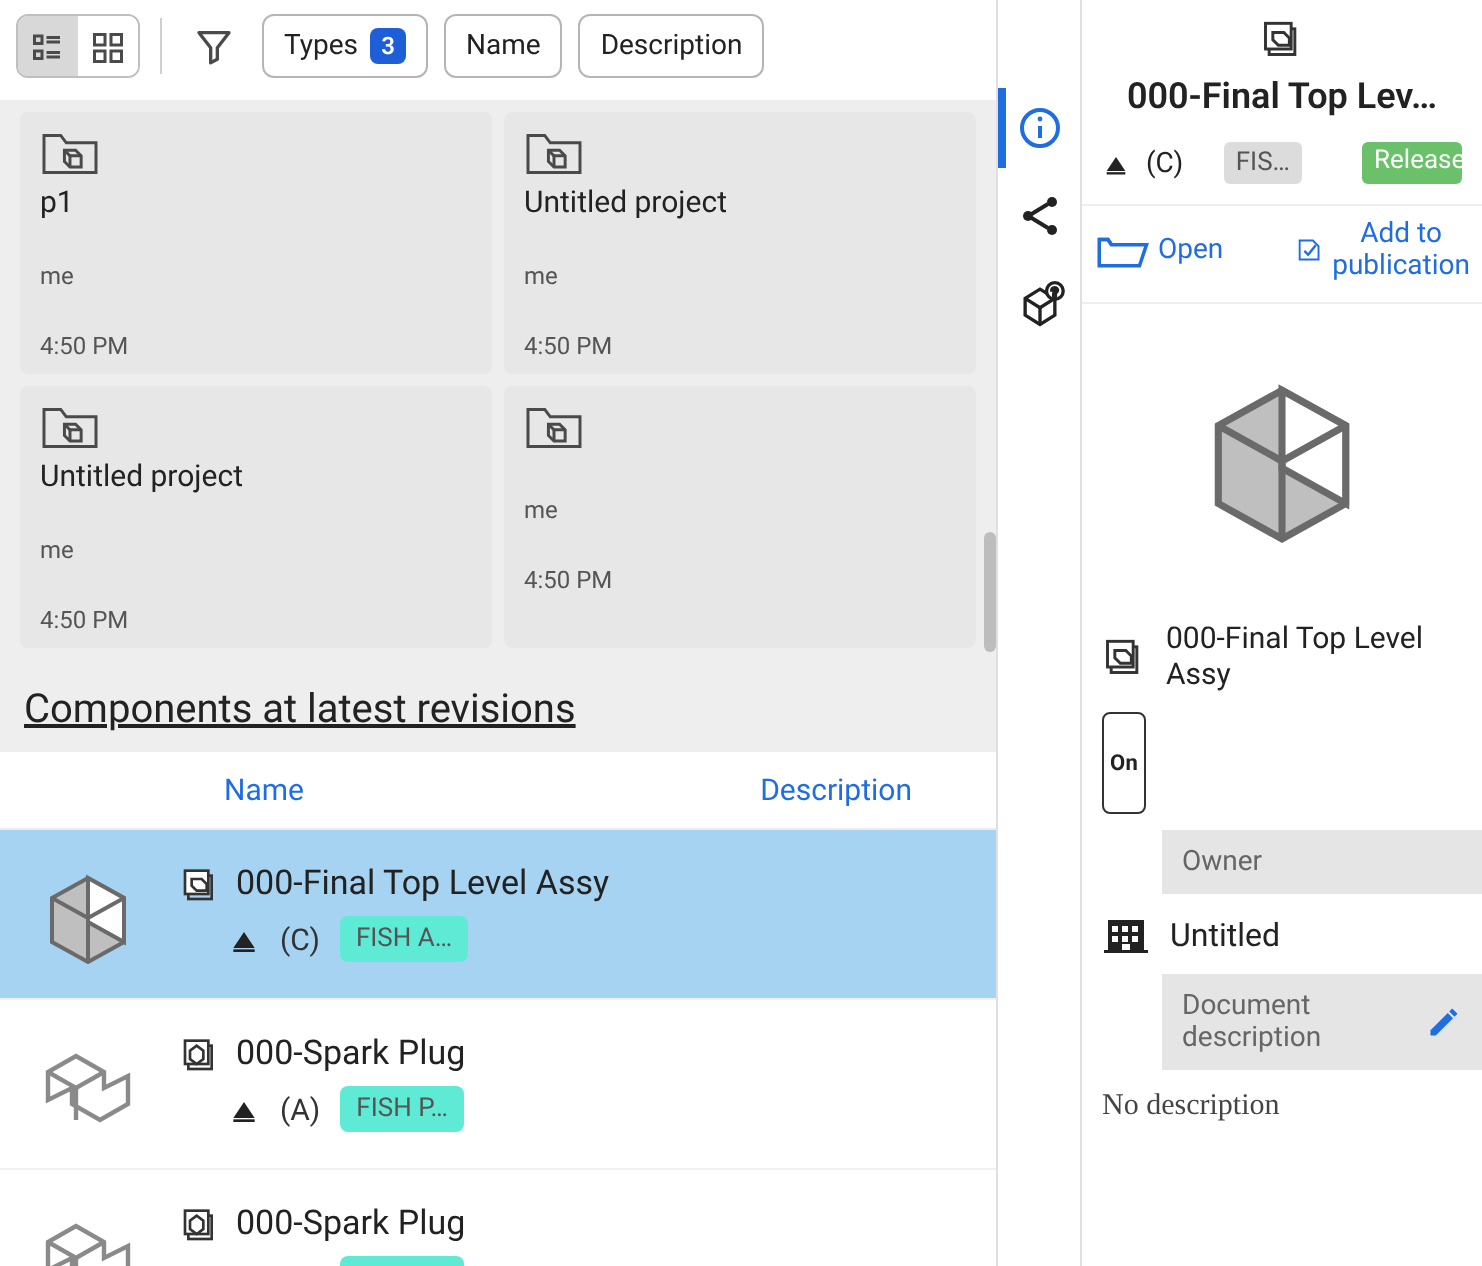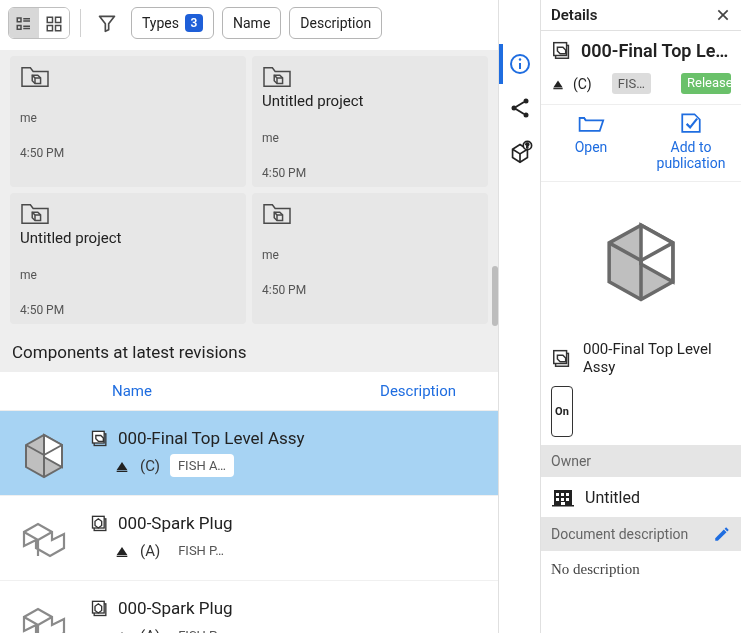--- a/index.html
+++ b/index.html
@@ -122,21 +122,22 @@
     gap:2px;
     cursor:pointer;
   }
   .card .card-icon{height:26px;}
   .card .title{font-size:15px;color:#222;}
   .card .sub{font-size:12px;color:#555;line-height:1.2;margin-top:19px;}
   
   .comp-header-title{
     background:var(--header-gray);
     padding:10px 12px;
-    font-size:17px;
+    font-size:20px;
+    text-decoration:underline;
   }
   .comp-columns{
     display:flex;
     padding:10px 12px;
     border-bottom:1px solid #ededed;
     font-size:15px;
   }
   .comp-columns .col-name{
     flex:0 0 120px;
     margin-left:100px;
@@ -167,21 +168,21 @@
     width:64px;height:56px;
     display:flex;align-items:center;justify-content:center;
   }
   .comp-body{flex:1;display:flex;flex-direction:column;gap:6px;}
   .comp-name-line{display:flex;align-items:center;gap:8px;}
   .comp-name-line .comp-icon{width:20px;height:20px;}
   .comp-name{font-size:17px;}
   .comp-meta{display:flex;align-items:center;gap:10px;margin-left:24px;}
   .rev-label{font-size:15px;color:#333;}
   .pill{
-    background:#ffffff;
+    background:#5eead4;
     color:#555;
     border-radius:4px;
     padding:4px 8px;
     font-size:13px;
     max-width:70px;
     white-space:nowrap;overflow:hidden;text-overflow:ellipsis;
   }
   
   .scroll-hint{
     position:absolute;
@@ -225,21 +226,21 @@
     padding:6px 10px;
     border-bottom:1px solid #e0e0e0;
     font-weight:600;
     font-size:15px;
   }
   .close-x{cursor:pointer;font-size:18px;color:#444;}
   .details-title-row{
     display:flex;align-items:center;gap:8px;
     padding:8px 10px;
     font-size:18px;font-weight:600;
-    white-space:nowrap;overflow:hidden;
+    white-space:nowrap;overflow:hidden;flex-direction:column;
   }
   .details-title-row .t{overflow:hidden;text-overflow:ellipsis;}
   .details-tags{
     display:flex;align-items:center;gap:8px;
     padding:4px 10px 10px 10px;
   }
   .details-tags .rev{font-size:14px;}
   .pill-sm{
     background:#dcdcdc;color:#555;border-radius:3px;
     padding:3px 6px;font-size:13px;
@@ -250,21 +251,21 @@
     padding:3px 6px;font-size:13px;
     max-width:50px;line-height:1.1;margin-left:22px;
   }
   .details-actions{
     display:flex;justify-content:space-around;
     padding:6px 0 10px 0;
     border-top:1px solid #eee;
     border-bottom:1px solid #eee;
   }
   .action{
-    display:flex;flex-direction:column;align-items:center;gap:4px;
+    display:flex;flex-direction:row;align-items:center;gap:4px;
     color:var(--blue);font-size:14px;cursor:pointer;
     width:50%;text-align:center;padding:0 6px;
   }
   .thumb-large{
     display:flex;align-items:center;justify-content:center;
     height:150px;
   }
   .detail-row{
     display:flex;align-items:center;gap:10px;
     padding:8px 10px;
@@ -274,21 +275,21 @@
     border:1.5px solid #333;border-radius:4px;
     font-size:11px;font-weight:700;
     padding:18px 3px;
     letter-spacing:.2px;
   }
   .section-label{
     background:var(--section-gray);
     color:#666;
     padding:8px 10px;
     font-size:14px;
-    display:flex;align-items:center;justify-content:space-between;
+    display:flex;align-items:center;justify-content:space-between;margin-left:40px;
   }
   .edit-icon{cursor:pointer;}
   .owner-row{
     display:flex;align-items:center;gap:10px;
     padding:8px 10px;font-size:16px;
   }
   .desc-text{
     padding:10px 10px;color:#444;font-size:15px;font-family:Liberation Serif, serif;
   }
 
@@ -345,20 +346,21 @@
 
       <div class="card">
         <div class="card-icon">
           <svg width="30" height="26" viewBox="0 0 32 28" fill="none" stroke="var(--icon-stroke)" stroke-width="1.6">
             <path d="M2 8 L2 24 L30 24 L30 8 L14 8 L11 4 L2 4 Z"></path>
             <polygon points="13 12 19 12 22 15 22 21 16 21 13 18" fill="none"></polygon>
             <path d="M16 21 L16 15 L22 15"></path>
               <path d="M16 15 L13 12"></path>
           </svg>
         </div>
+        <div class="title">p1</div>
         <div class="sub">me</div>
         <div class="sub">4:50 PM</div>
       </div>
 
       <div class="card">
         <div class="card-icon">
           <svg width="30" height="26" viewBox="0 0 32 28" fill="none" stroke="var(--icon-stroke)" stroke-width="1.6">
             <path d="M2 8 L2 24 L30 24 L30 8 L14 8 L11 4 L2 4 Z"></path>
             <polygon points="13 12 19 12 22 15 22 21 16 21 13 18" fill="none"></polygon>
             <path d="M16 21 L16 15 L22 15"></path>
@@ -530,29 +532,20 @@
       <line x1="6" y1="11" x2="14" y2="16"></line>
         <line x1="22" y1="11" x2="14" y2="16"></line>
         <line x1="14" y1="16" x2="14" y2="25"></line>
       <circle cx="22" cy="7" r="4.5" fill="#fff"></circle>
       <text x="22" y="10" font-size="7" text-anchor="middle" fill="#222" font-weight="bold">?</text>
     </svg>
   </div>
 </div>
 
 <div class="details">
-  <div class="details-header">
-    <span>Details</span>
-    <span class="close-x">
-      <svg width="16" height="16" viewBox="0 0 24 24" stroke="#444" stroke-width="2.5">
-          <line x1="5" y1="5" x2="19" y2="19"></line>
-          <line x1="19" y1="5" x2="5" y2="19"></line>
-        </svg>
-    </span>
-  </div>
 
   <div class="details-title-row">
     <span>
       <svg width="22" height="22" viewBox="0 0 24 24" fill="none" stroke="#333" stroke-width="1.6">
         <rect x="5" y="7" width="14" height="14"></rect>
           <rect x="3" y="4" width="14" height="14" fill="#fff"></rect>
         <polygon points="7 9 13 9 16 12 16 16 10 16 7 13"></polygon>
       </svg>
     </span>
     <span class="t">000-Final Top Lev…</span>

